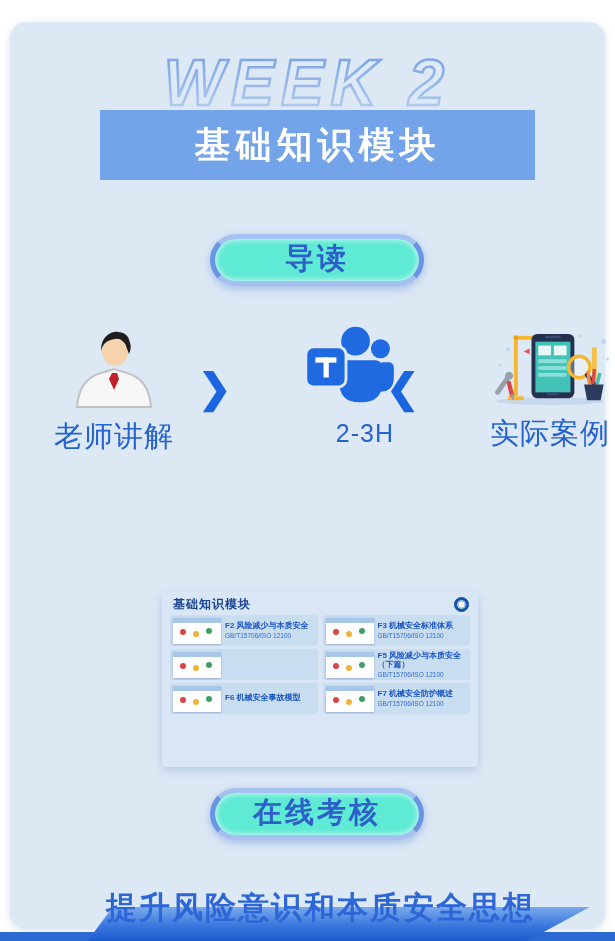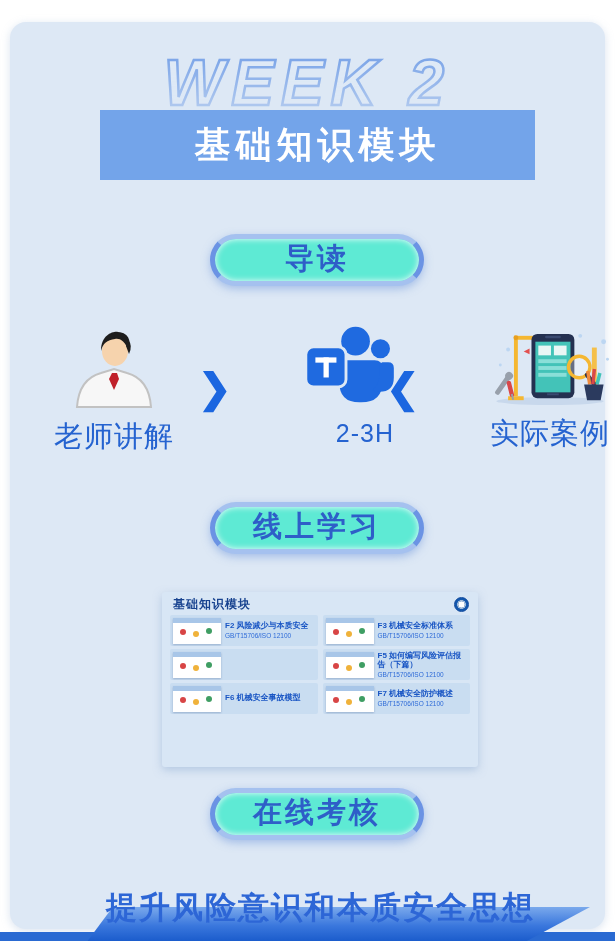--- a/index.html
+++ b/index.html
@@ -216,23 +216,20 @@
             </g>
           <g transform="rotate(14 115 50)">
               <rect x="113" y="44" width="3.5" height="12" fill="#43c3b8"></rect>
             </g>
           <polygon points="100,56 120,56 117,72 103,72" fill="#2b3a5e"></polygon>
         </svg>
         <div class="flow-label">实际案例</div>
       </div>
     </div>
 
-    <div class="pill pill-learning">
-      <span>线上学习</span>
-    </div>
 
     <div class="panel">
       <div class="panel-head">
         <span class="panel-title">基础知识模块</span>
         <span class="panel-logo"></span>
       </div>
       <div class="panel-grid">
         <div class="course-item">
           <span class="thumb"></span>
           <span class="ci-text">
@@ -246,21 +243,21 @@
             <span class="ci-title">F3 机械安全标准体系</span>
             <span class="ci-sub">GB/T15706/ISO 12100</span>
           </span>
         </div>
         <div class="course-item">
           <span class="thumb"></span>
         </div>
         <div class="course-item">
           <span class="thumb"></span>
           <span class="ci-text">
-            <span class="ci-title">F5 如何编写风险评估报告（下篇）</span>
+            <span class="ci-title">F5 风险减少与本质安全（下篇）</span>
             <span class="ci-sub">GB/T15706/ISO 12100</span>
           </span>
         </div>
         <div class="course-item">
           <span class="thumb"></span>
           <span class="ci-text">
             <span class="ci-title">F6 机械安全事故模型</span>
             <span class="ci-sub"></span>
           </span>
         </div>

